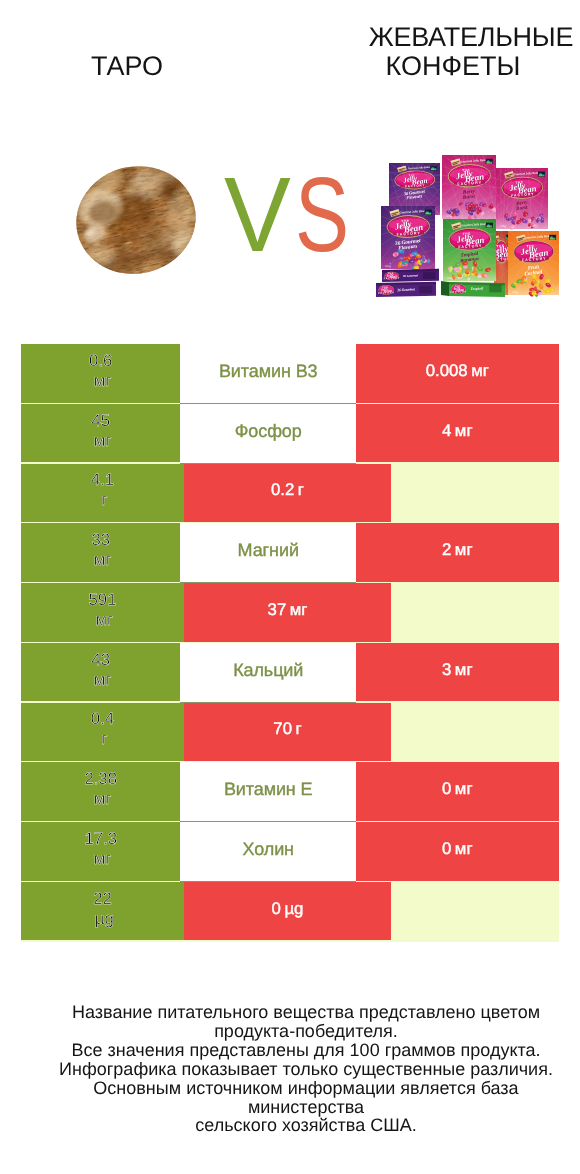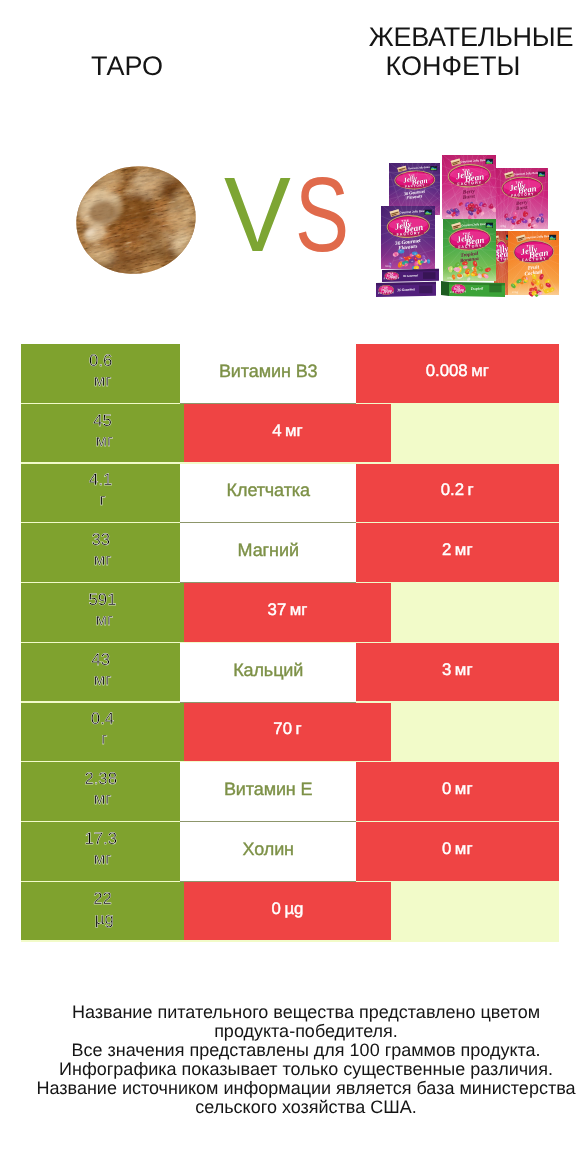--- a/index.html
+++ b/index.html
@@ -1040,32 +1040,32 @@
         <div class="cell c-right">
           <span class="val">0.008</span>
           <span class="unit">мг</span>
         </div>
       </div>
       <div class="row">
         <div class="cell c-left">
           <span class="val">45</span>
           <span class="unit">мг</span>
         </div>
+        <div class="cell c-mid">
+          <span>Фосфор</span>
+        </div>
         <div class="cell c-right">
           <span class="val">4</span>
           <span class="unit">мг</span>
         </div>
       </div>
       <div class="row">
         <div class="cell c-left">
           <span class="val">4.1</span>
           <span class="unit">г</span>
-        </div>
-        <div class="cell c-mid">
-          <span>Клетчатка</span>
         </div>
         <div class="cell c-right">
           <span class="val">0.2</span>
           <span class="unit">г</span>
         </div>
       </div>
       <div class="row">
         <div class="cell c-left">
           <span class="val">33</span>
           <span class="unit">мг</span>
@@ -1146,16 +1146,16 @@
           <span class="val">0</span>
           <span class="unit">µg</span>
         </div>
       </div>
     </div>
   <div class="note">
       <div>Название питательного вещества представлено цветом</div>
       <div>продукта-победителя.</div>
       <div>Все значения представлены для 100 граммов продукта.</div>
       <div>Инфографика показывает только существенные различия.</div>
-      <div>Название источником информации является база министерства</div>
+      <div>Основным источником информации является база министерства</div>
       <div>сельского хозяйства США.</div>
     </div>
 </div>
 
 </body></html>

